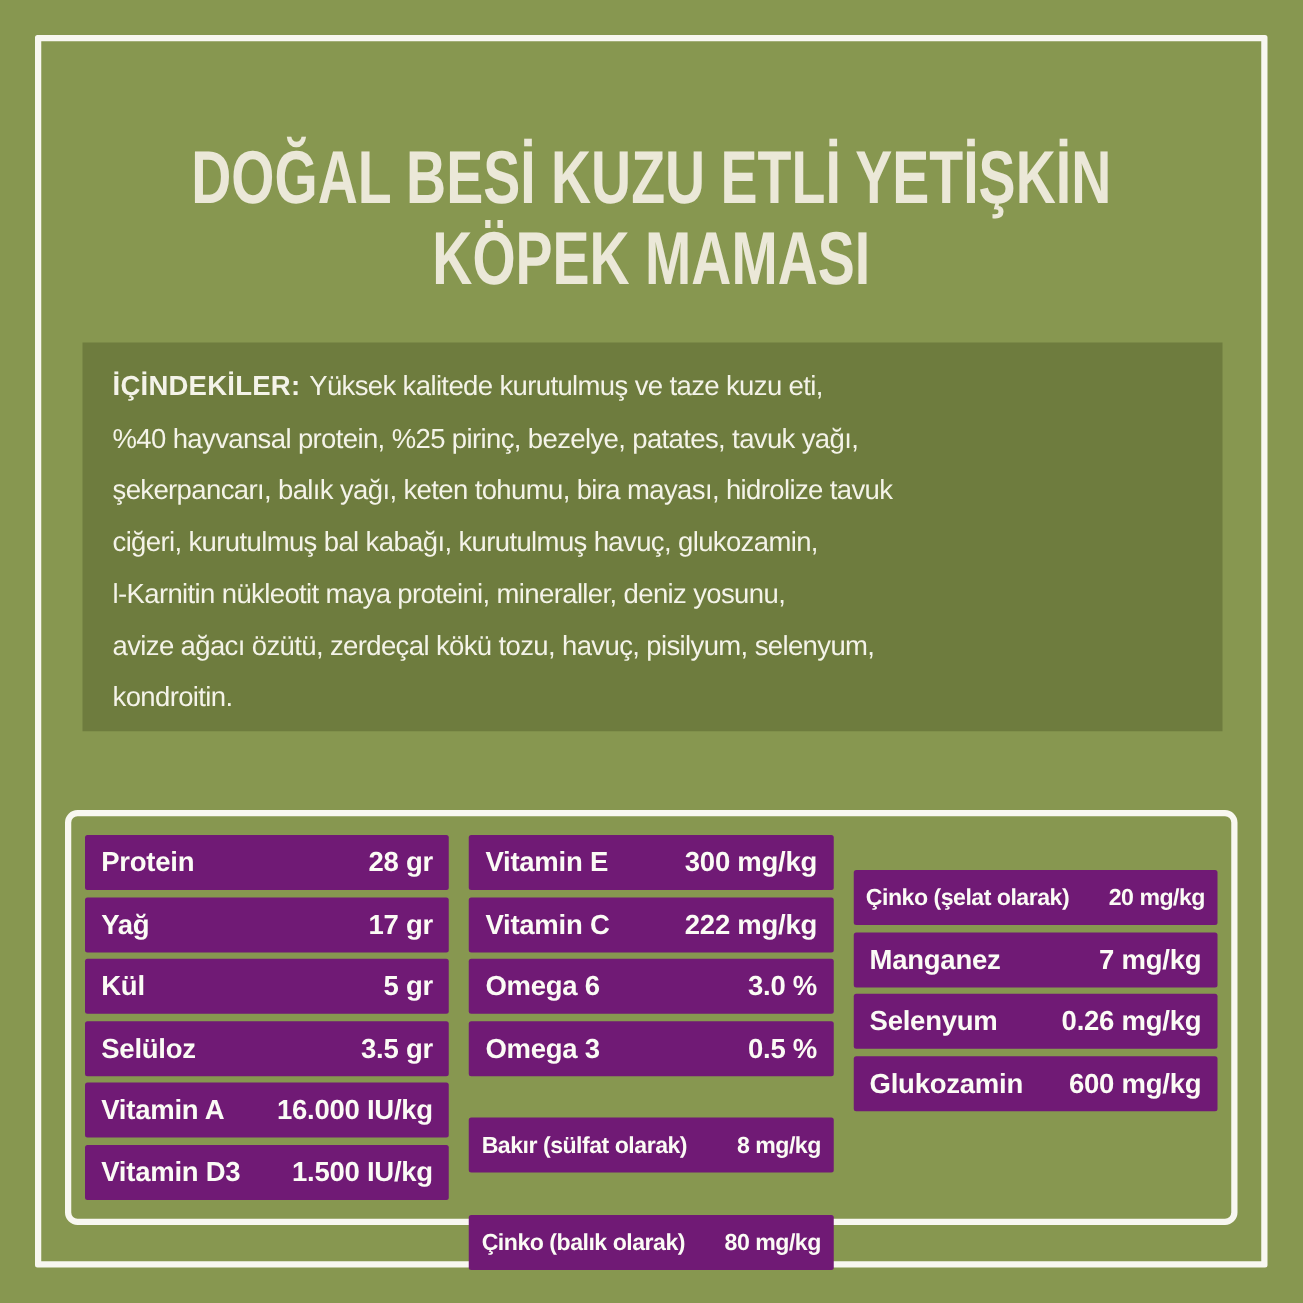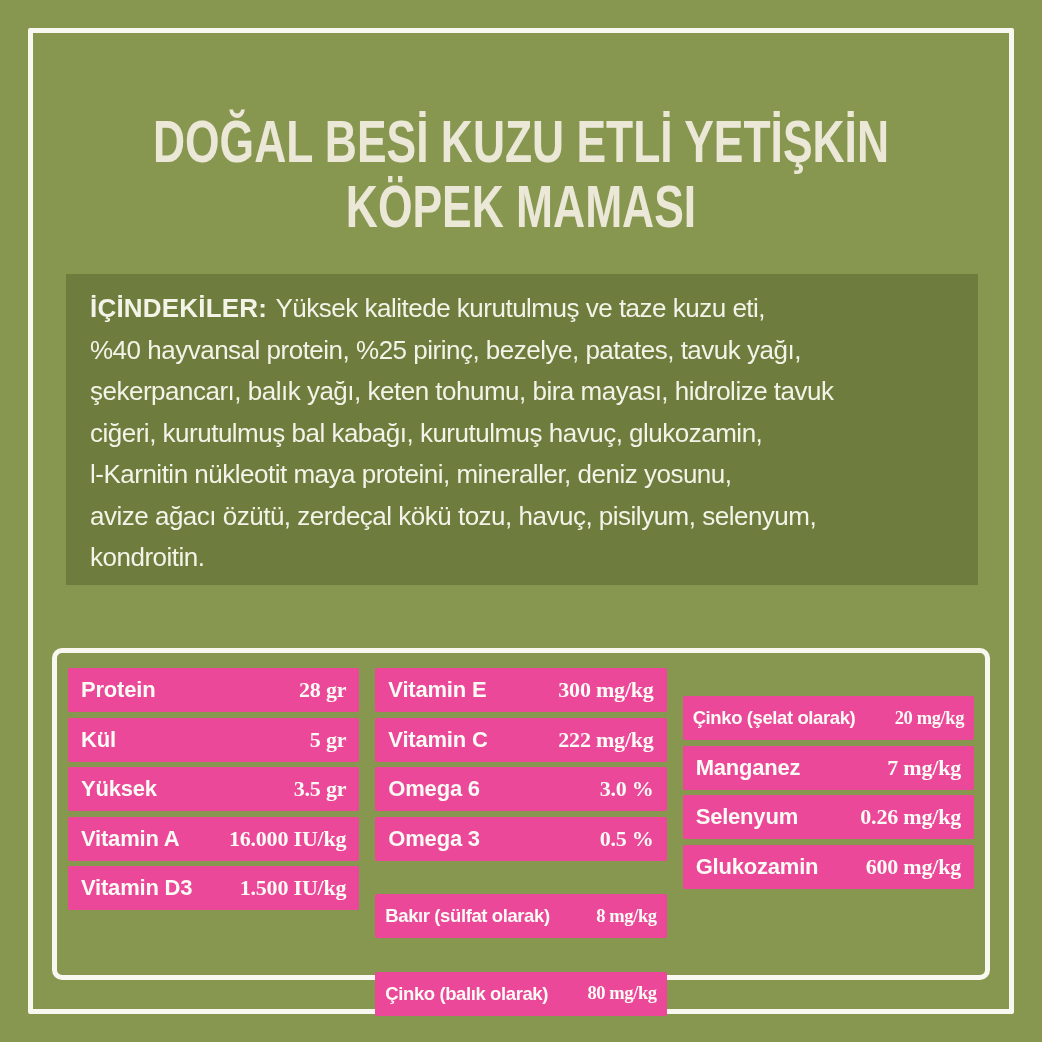--- a/index.html
+++ b/index.html
@@ -43,21 +43,21 @@
   .ingredients {
     position: absolute;
     left: 66px;
     top: 274px;
     width: 912px;
     height: 311px;
     box-sizing: border-box;
     background: #6E7C3E;
     color: #F4F3E8;
     padding: 14px 22px 0 24px;
-    font-size: 26px;
+    font-size: 22px;
     line-height: 41.5px;
     letter-spacing: -0.5px;
     white-space: pre-line;
   }
   .ingredients strong {
     font-weight: bold;
     letter-spacing: 0.2px;
     margin-right: 0.32em;
   }
   .nutrition-frame {
@@ -75,42 +75,41 @@
     column-gap: 16px;
     align-content: start;
   }
   .nutri-col {
     display: flex;
     flex-direction: column;
     gap: 5.5px;
   }
   .cell {
     height: 44px;
-    background: #ec4899;
+    background: #701a75;
     border-radius: 2px;
     display: flex;
     align-items: center;
     justify-content: space-between;
     padding: 0 13px;
     color: #FBFBF5;
     font-weight: bold;
     font-size: 22px;
     letter-spacing: -0.2px;
     white-space: nowrap;
     overflow: hidden;
   }
   .cell.tight {
     font-size: 18.5px;
     letter-spacing: -0.4px;
     padding: 0 10px;
     margin-top: 28px;
   }
   .cell .val {
     margin-left: 8px;
-    font-family: Liberation Serif, serif;
   }
 </style>
 </head>
 <body>
 
 <div class="page-frame"></div>
 
 <div class="title">
   <div>DOĞAL BESİ KUZU ETLİ YETİŞKİN</div>
   <div>KÖPEK MAMASI</div>
@@ -125,25 +124,29 @@
 kondroitin.</span></div>
 
 <div class="nutrition-frame">
 
   <div class="nutri-col">
     <div class="cell">
       <span class="lbl">Protein</span>
       <span class="val">28 gr</span>
     </div>
     <div class="cell">
+      <span class="lbl">Yağ</span>
+      <span class="val">17 gr</span>
+    </div>
+    <div class="cell">
       <span class="lbl">Kül</span>
       <span class="val">5 gr</span>
     </div>
     <div class="cell">
-      <span class="lbl">Yüksek</span>
+      <span class="lbl">Selüloz</span>
       <span class="val">3.5 gr</span>
     </div>
     <div class="cell">
       <span class="lbl">Vitamin A</span>
       <span class="val">16.000 IU/kg</span>
     </div>
     <div class="cell">
       <span class="lbl">Vitamin D3</span>
       <span class="val">1.500 IU/kg</span>
     </div>

